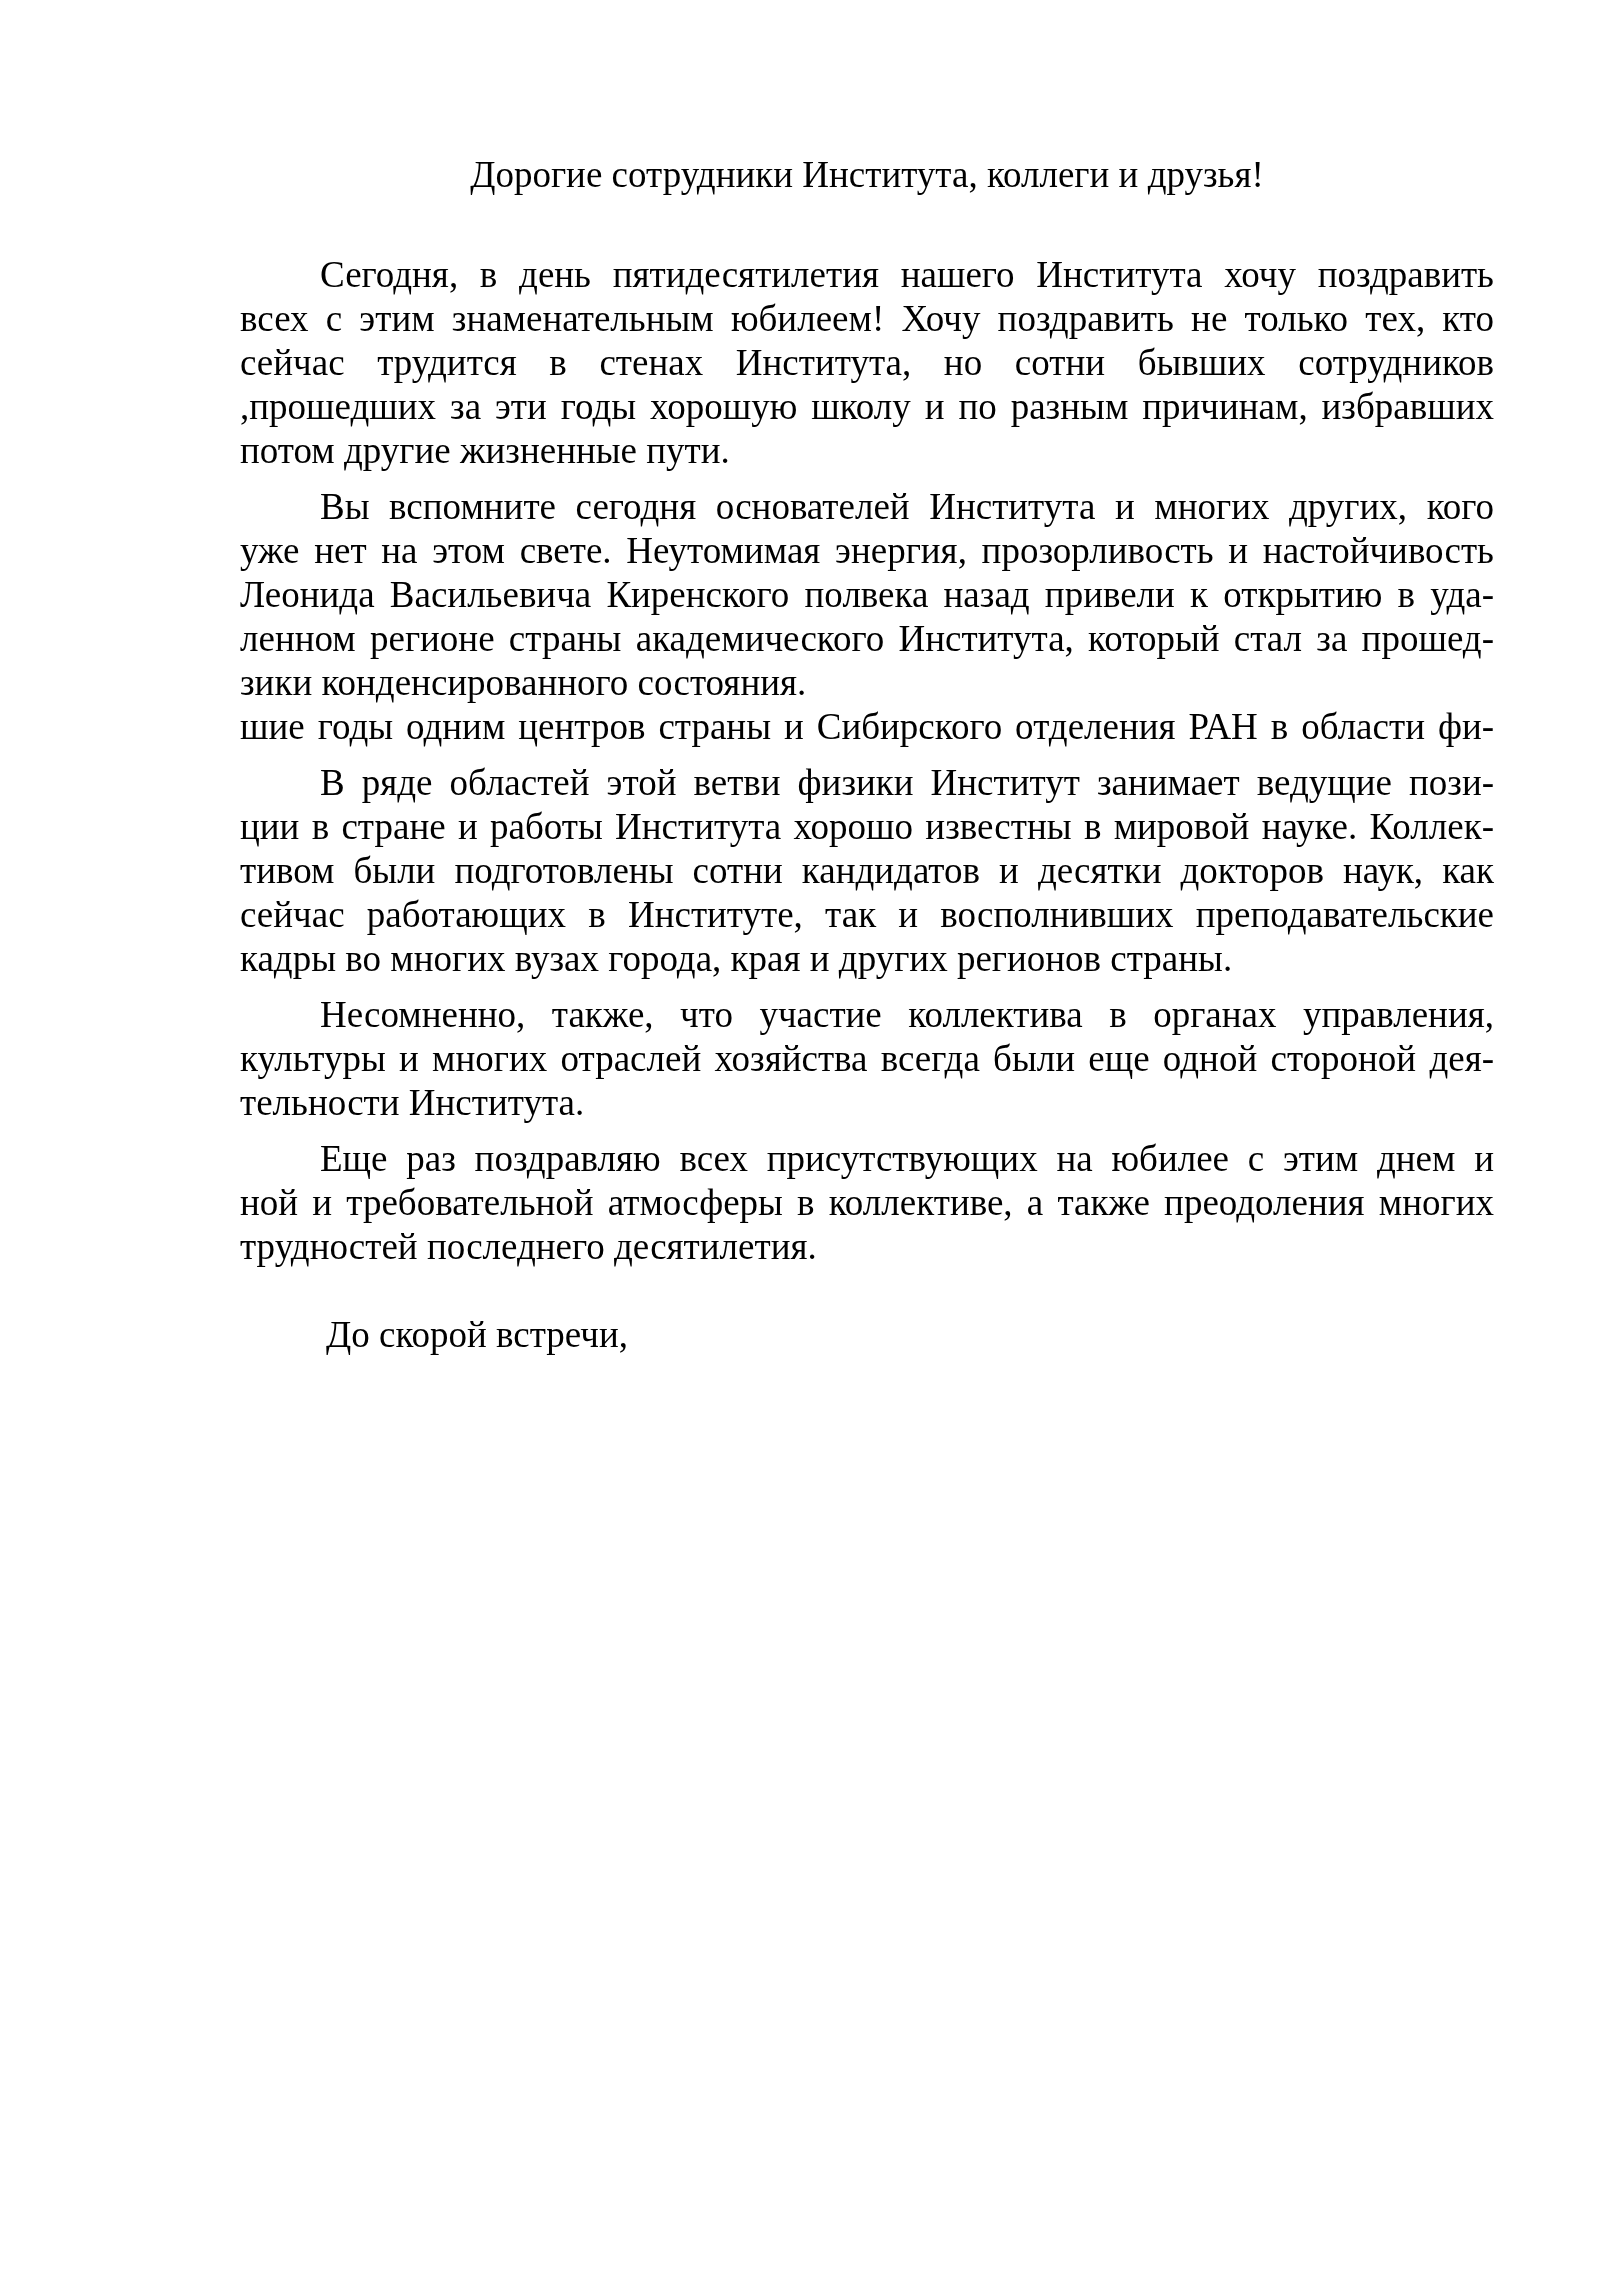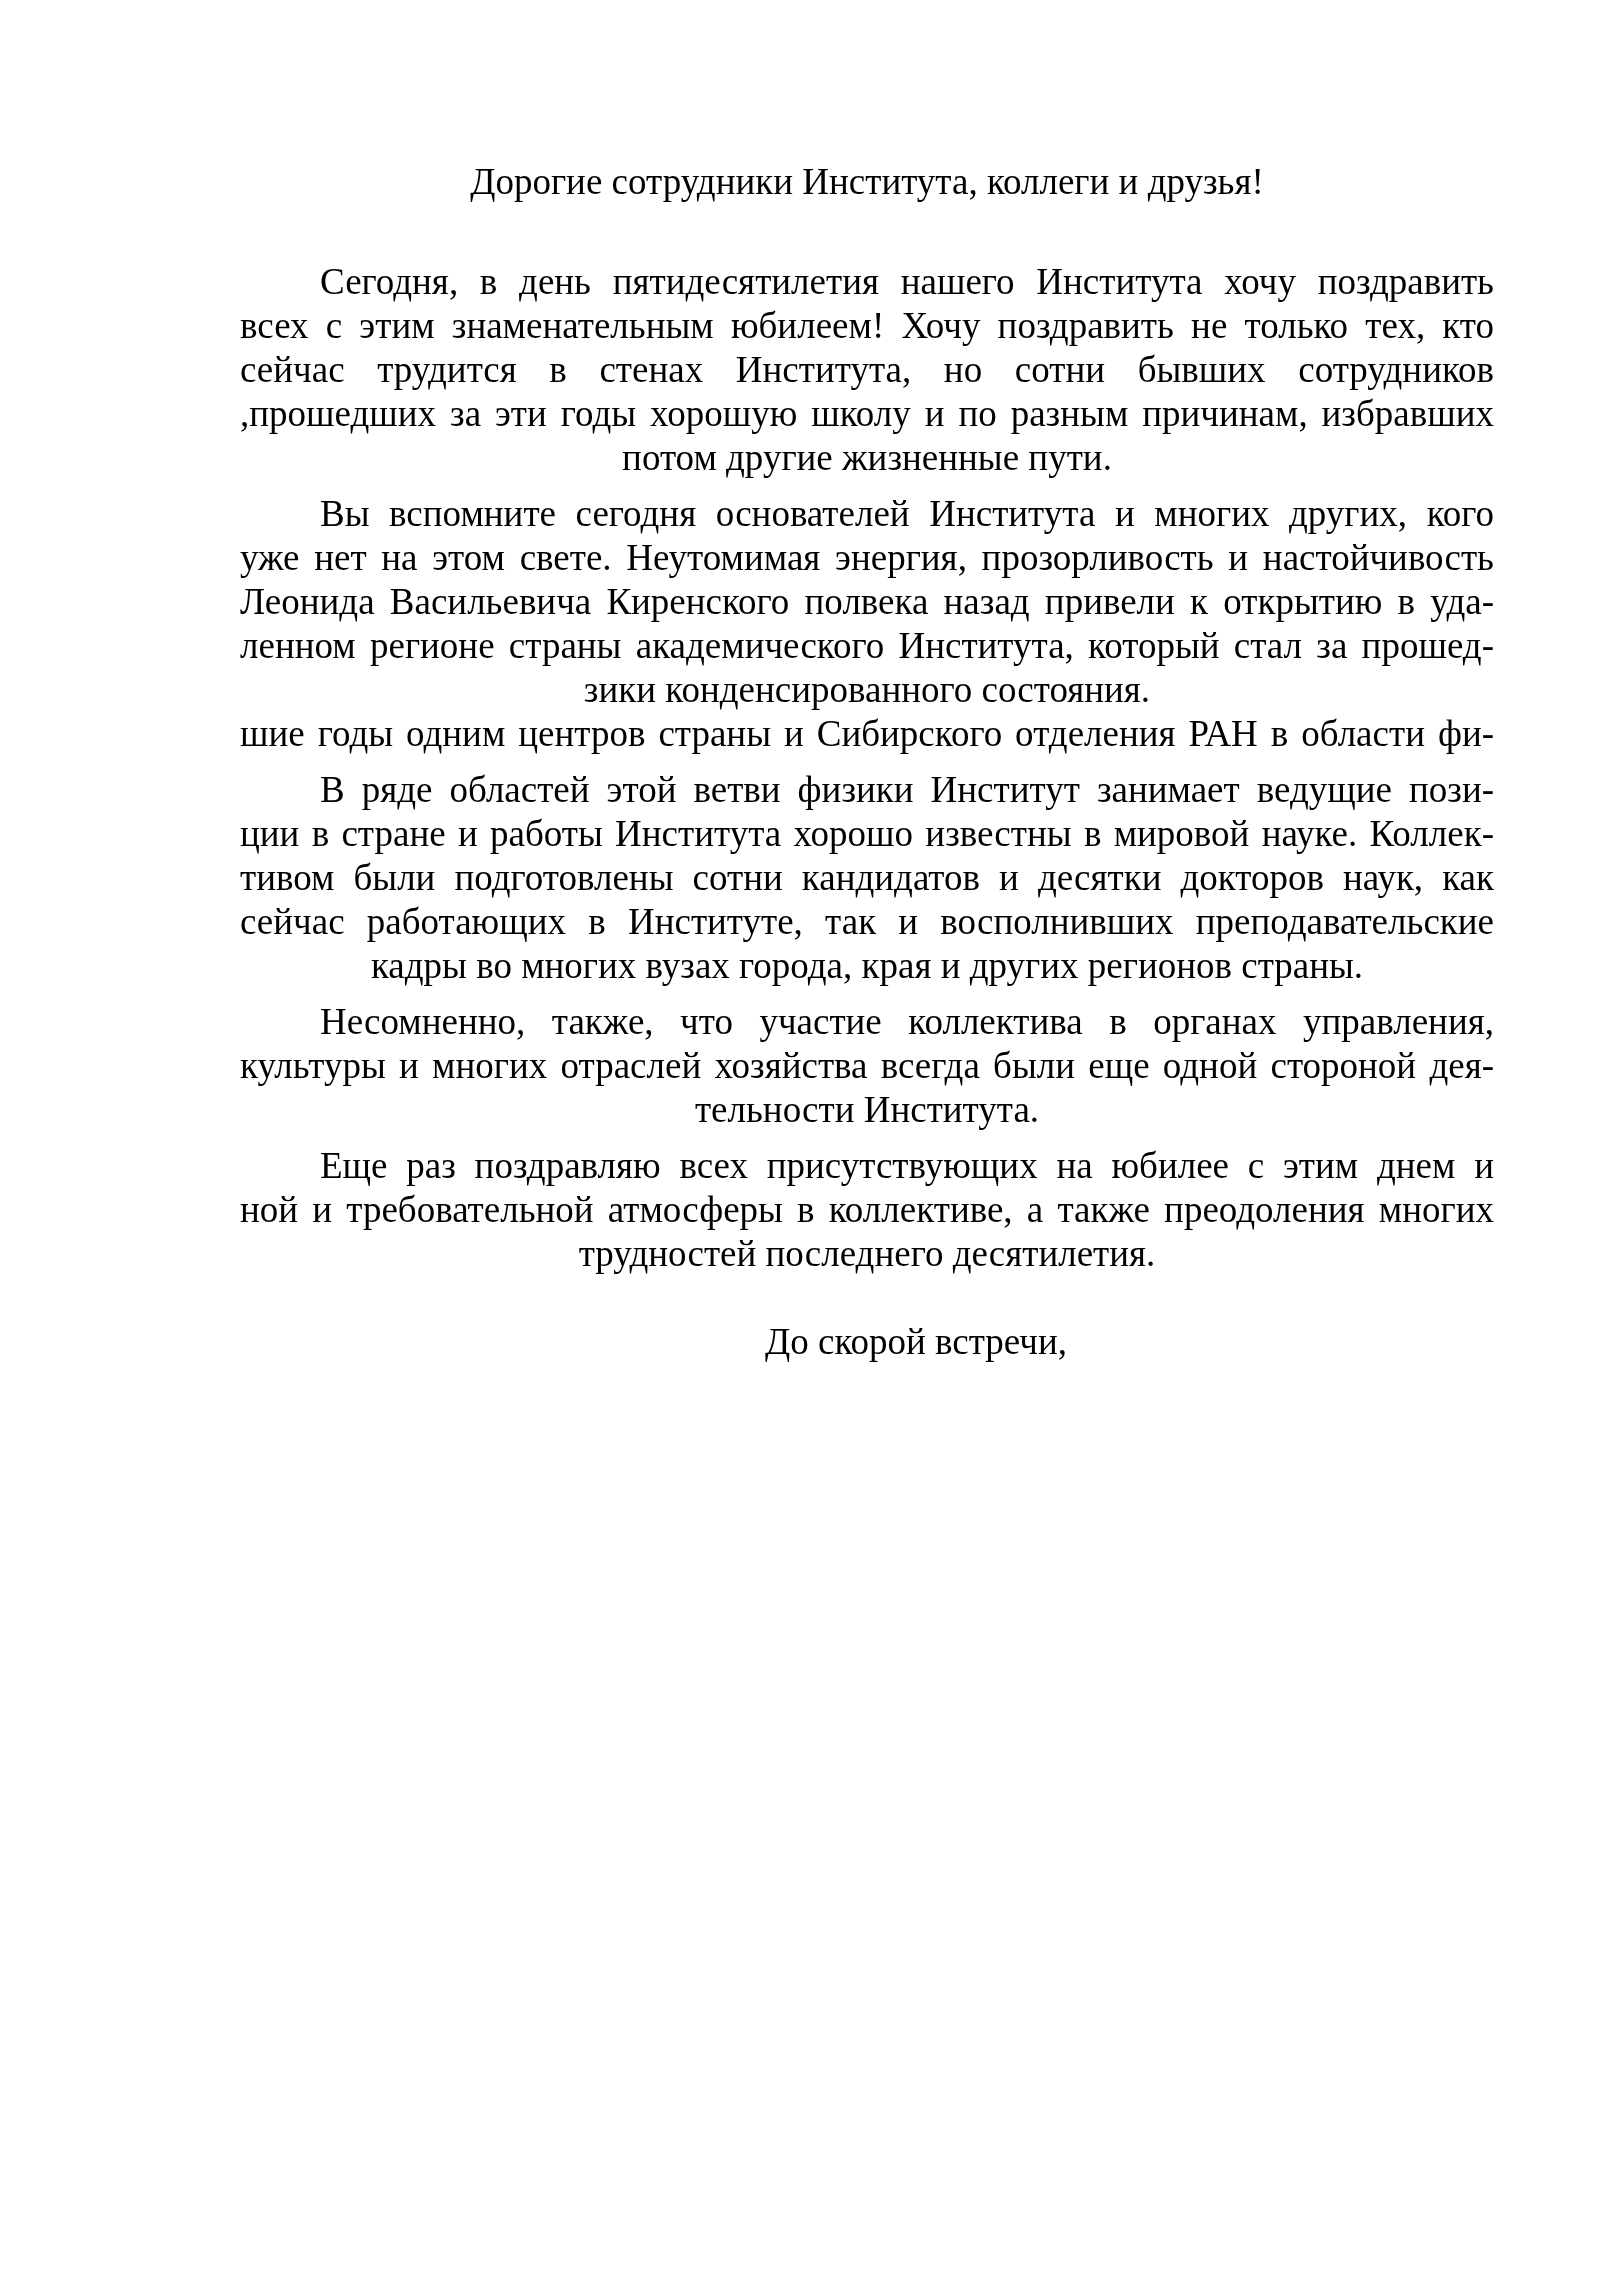--- a/index.html
+++ b/index.html
@@ -10,21 +10,21 @@
   .page {
     position: relative;
     width: 1621px;
     height: 2293px;
     background: #ffffff;
     overflow: hidden;
   }
   .content {
     position: absolute;
     left: 228px;
-    top: 160px;
+    top: 153px;
     width: 1278px;
     color: #000000;
     font-family: "Liberation Serif", "DejaVu Serif", serif;
     font-size: 37px;
     line-height: 44px;
   }
   .title {
     margin: 0;
     font-size: 37px;
     font-weight: normal;
@@ -33,21 +33,21 @@
   }
   .spacer-line {
     height: 44px;
   }
   .para {
     margin: 12px;
     padding: 0;
   }
   .line {
     display: block;
-    text-align: center;
+    text-align: left;
   }
   .j {
     text-align: justify;
     text-align-last: justify;
   }
   .first {
     padding-left: 80px;
   }
   .closing {
     margin: 44px 0 0 98px;

